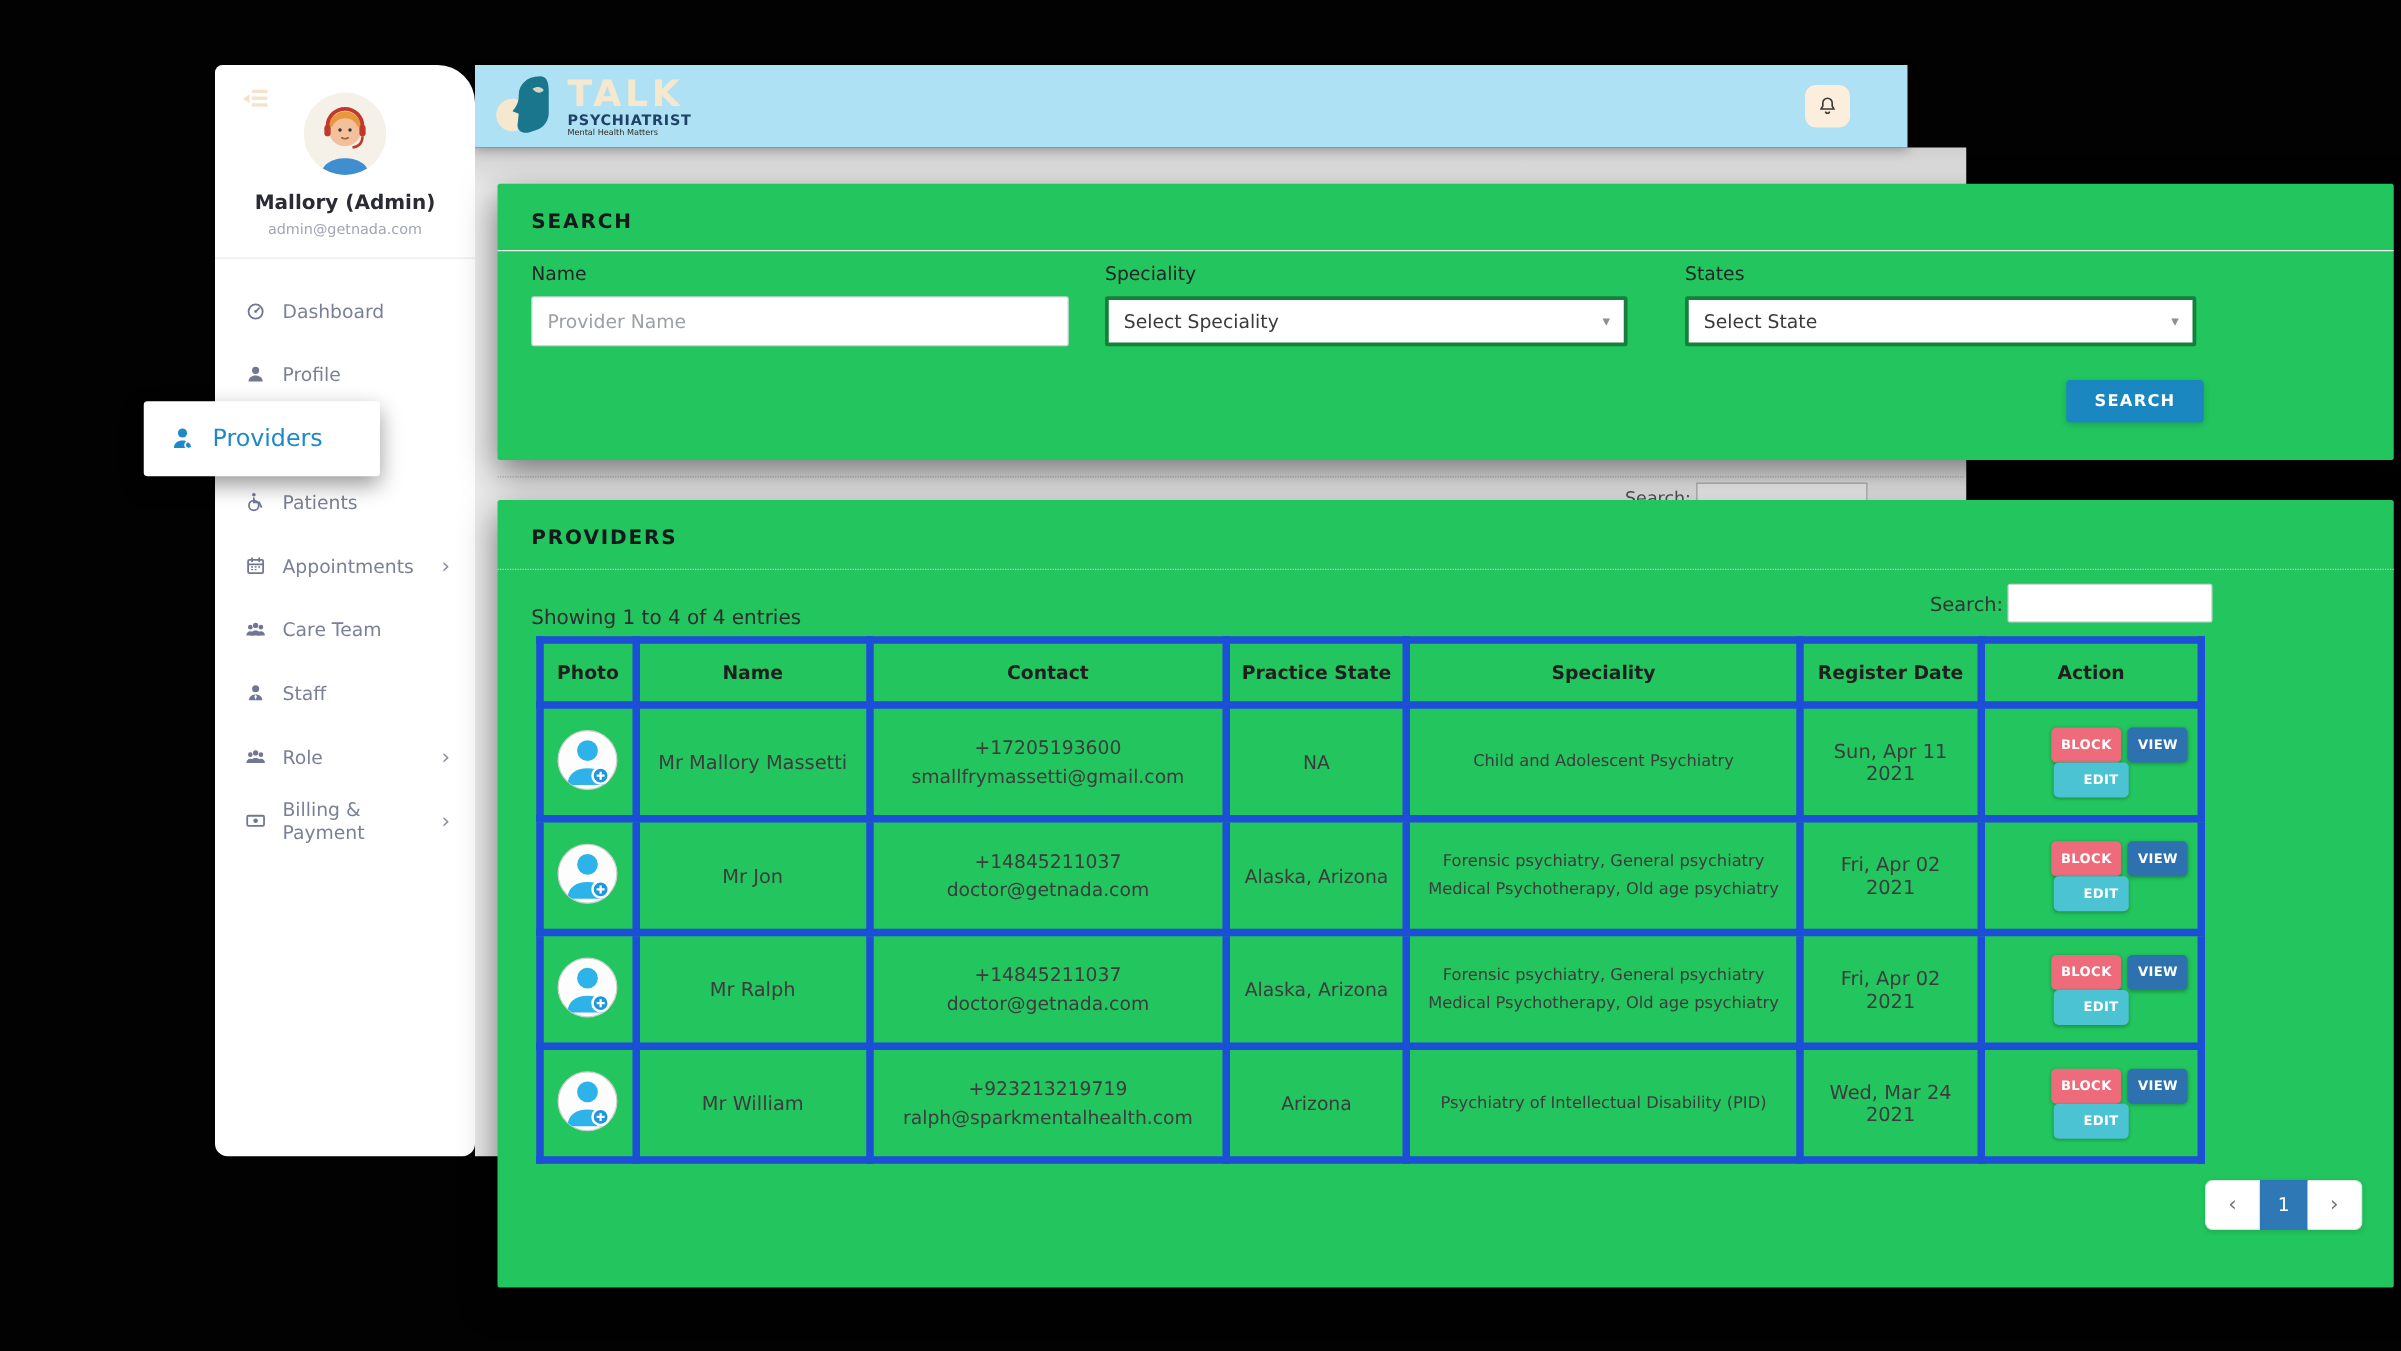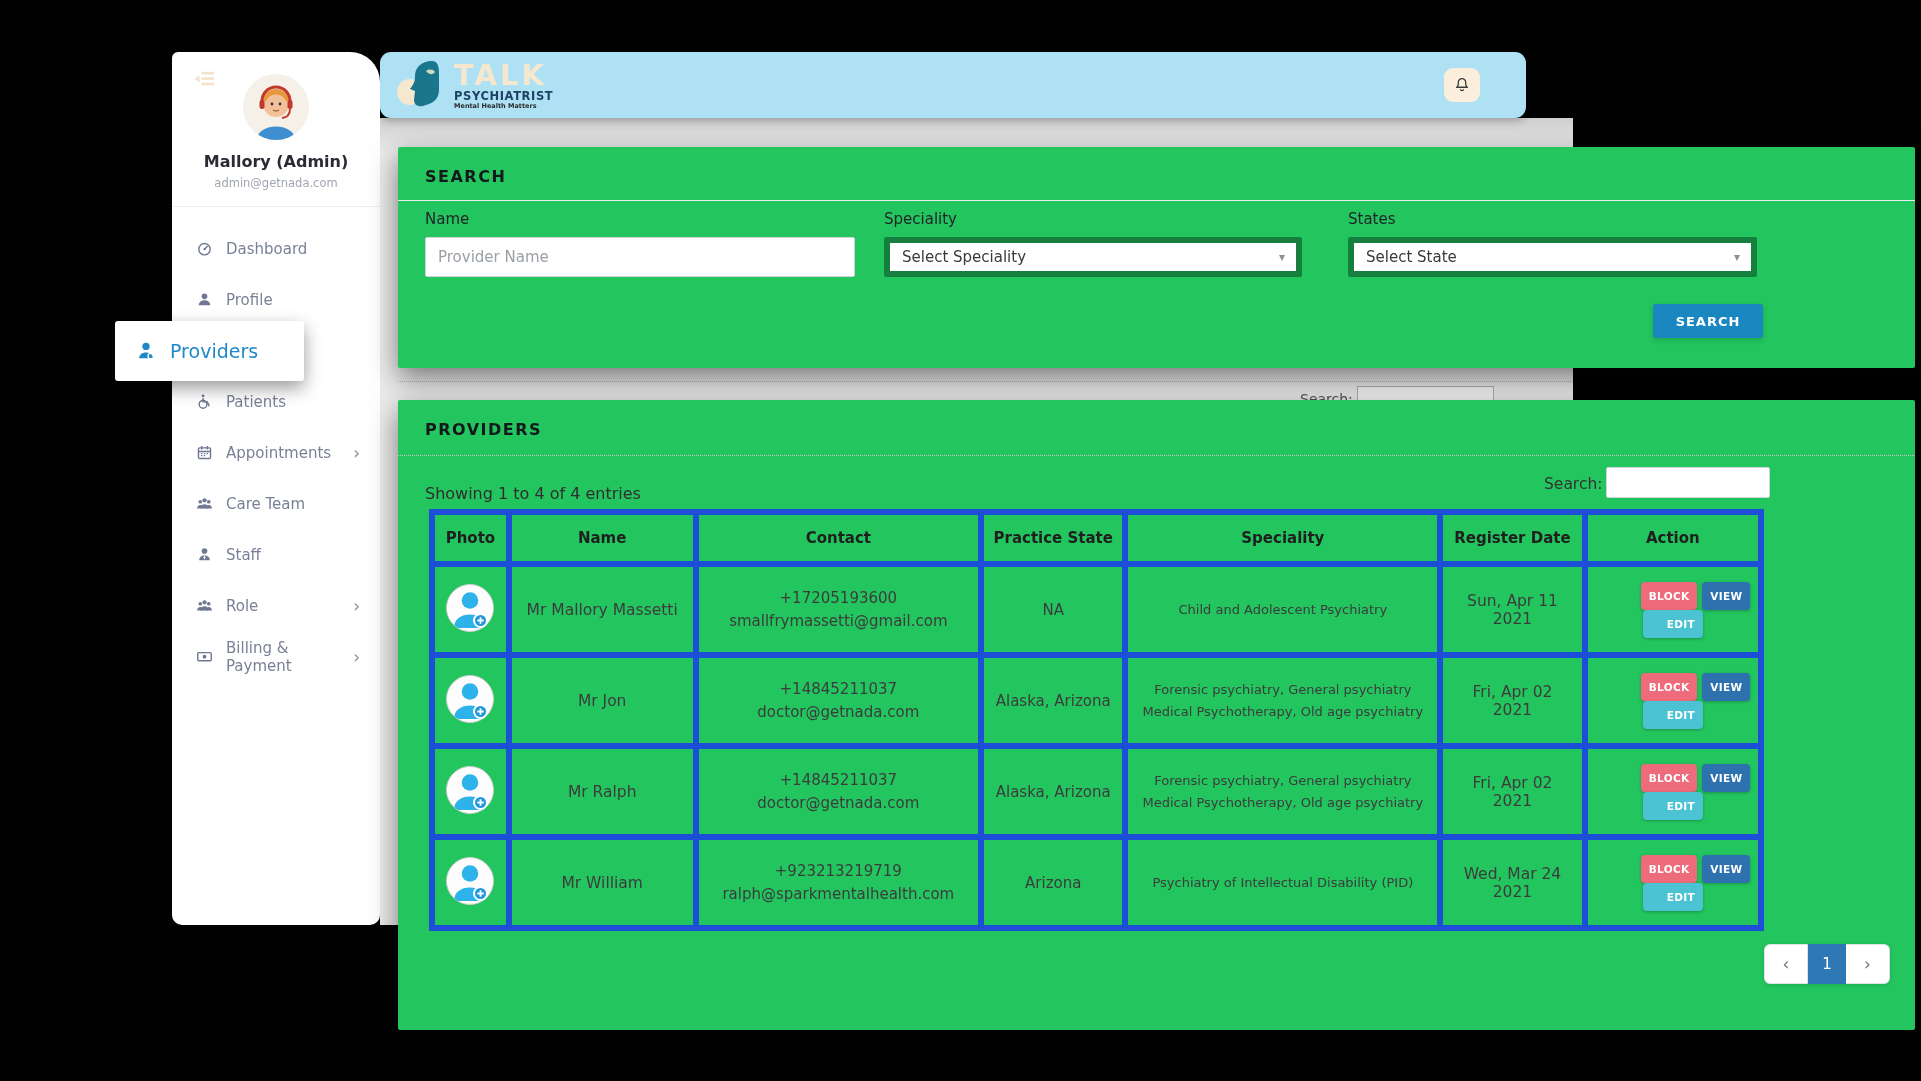--- a/index.html
+++ b/index.html
@@ -12,26 +12,26 @@
   .ghost-title { position:absolute; left:45px; top:234px; font-size:16px; font-weight:bold;
     letter-spacing:1px; color:#3f3f3f; }
   .ghost-dotted { position:absolute; left:18px; right:2px; top:263px; border-top:1px dotted #b5b5b5; }
   .ghost-search-label { position:absolute; left:920px; top:273px; font-size:14px; color:#555; }
   .ghost-search-input { position:absolute; left:977px; top:268px; width:137px; height:26px;
     border:1px solid #b0b0b0; background:#f7f7f7; }
 
   
   .topbar { position:absolute; left:380px; top:52px; width:1146px; height:66px;
     background:#aee1f3; z-index:2; box-shadow:0 3px 8px rgba(0,0,0,.25);
-    display:flex; align-items:center;border-radius:11px; }
+    display:flex; align-items:center; }
   .logo { display:flex; align-items:center; margin-left:16px; gap:2px; }
   .logo-text { display:flex; flex-direction:column; line-height:1; }
   .logo-title { font-size:29px; font-weight:600; letter-spacing:3px; color:#f6e8cf; }
   .logo-subtitle { font-size:11.5px; font-weight:bold; letter-spacing:.6px; color:#1d4266; margin-top:1px; }
-  .logo-tagline { font-size:6.5px; font-weight:bold; color:#2b2b2b; margin-top:1px; }
+  .logo-tagline { font-size:6.5px; font-weight:normal; color:#2b2b2b; margin-top:1px; }
   .bell-btn { position:absolute; right:46px; top:16px; width:36px; height:34px; background:#fbeedd;
     border:none; border-radius:9px; cursor:pointer; display:flex; align-items:center; justify-content:center; }
 
   
   .sidebar { position:absolute; left:172px; top:52px; width:208px; height:873px; background:#fff;
     border-radius:6px 30px 10px 10px; z-index:2; }
   .collapse-btn { position:absolute; left:22px; top:18px; background:none; border:none; cursor:pointer; }
   .profile-block { padding-top:22px; text-align:center; }
   .avatar-wrap { width:66px; height:66px; margin:0 auto; border-radius:50%; overflow:hidden; background:#f6f1e8; }
   .user-name { margin-top:12px; font-size:16px; font-weight:600; color:#2b2b35; }
@@ -54,21 +54,21 @@
   .providers-card { top:400px; height:630px; }
   .card-title { position:absolute; left:27px; top:20px; font-size:16px; font-weight:bold;
     letter-spacing:1.5px; color:#15181c; }
   .search-divider { position:absolute; left:0; right:0; top:53px; border-top:1px solid #ededed; }
   .field-label { position:absolute; top:63px; font-size:15px; color:#212529; }
   .lbl-name { left:27px; } .lbl-spec { left:486px; } .lbl-states { left:950px; }
   .txt-input { position:absolute; top:90px; height:40px; border:1px solid #ced4da; border-radius:2px;
     font-size:15px; color:#333; padding:0 12px; font-family:inherit; background:#fff; }
   .txt-input::placeholder { color:#9aa0a6; }
   .in-name { left:27px; width:430px; }
-  .sel { position:absolute; top:90px; height:40px; border:6px solid #15803d; border-radius:2px;
+  .sel { position:absolute; top:90px; height:40px; border:3px solid #15803d; border-radius:2px;
     font-size:15px; color:#3a3a3a; padding:0 28px 0 12px; display:flex; align-items:center; cursor:pointer; background:#fff; }
   .sel-spec { left:486px; width:418px; }
   .sel-states { left:950px; width:409px; }
   .sel .caret { position:absolute; right:11px; top:50%; transform:translateY(-50%); color:#8a8f98; font-size:12px; }
   .search-btn { position:absolute; left:1255px; top:157px; width:110px; height:34px; background:#1b87c1;
     border:none; border-radius:3px; color:#fff; font-size:13px; font-weight:bold; letter-spacing:1px;
     cursor:pointer; font-family:inherit; box-shadow:0 2px 5px rgba(0,0,0,.15); }
 
   
   .prov-dotted { position:absolute; left:0; right:0; top:55px; border-top:1px dotted #c9c9c9; }

